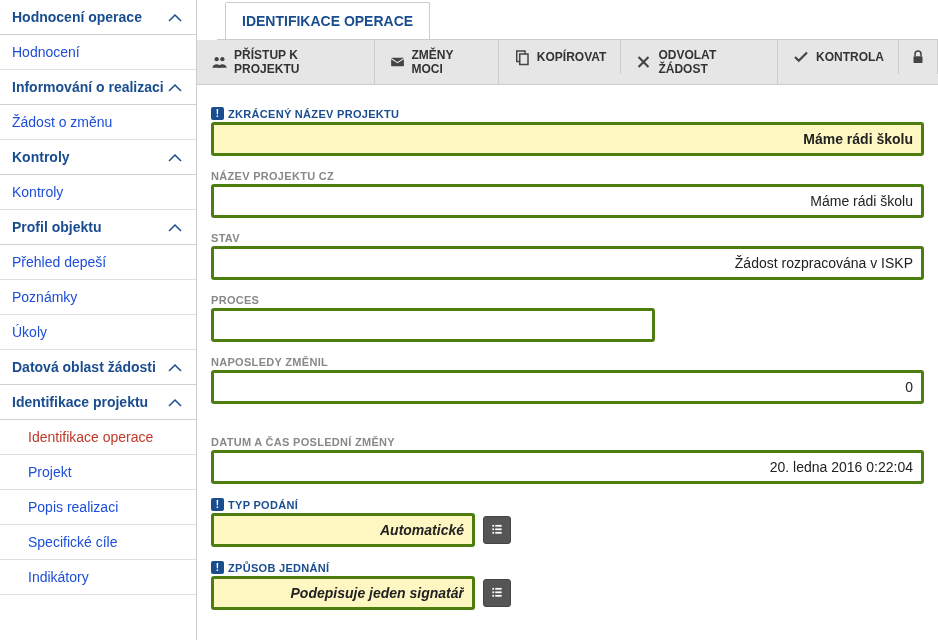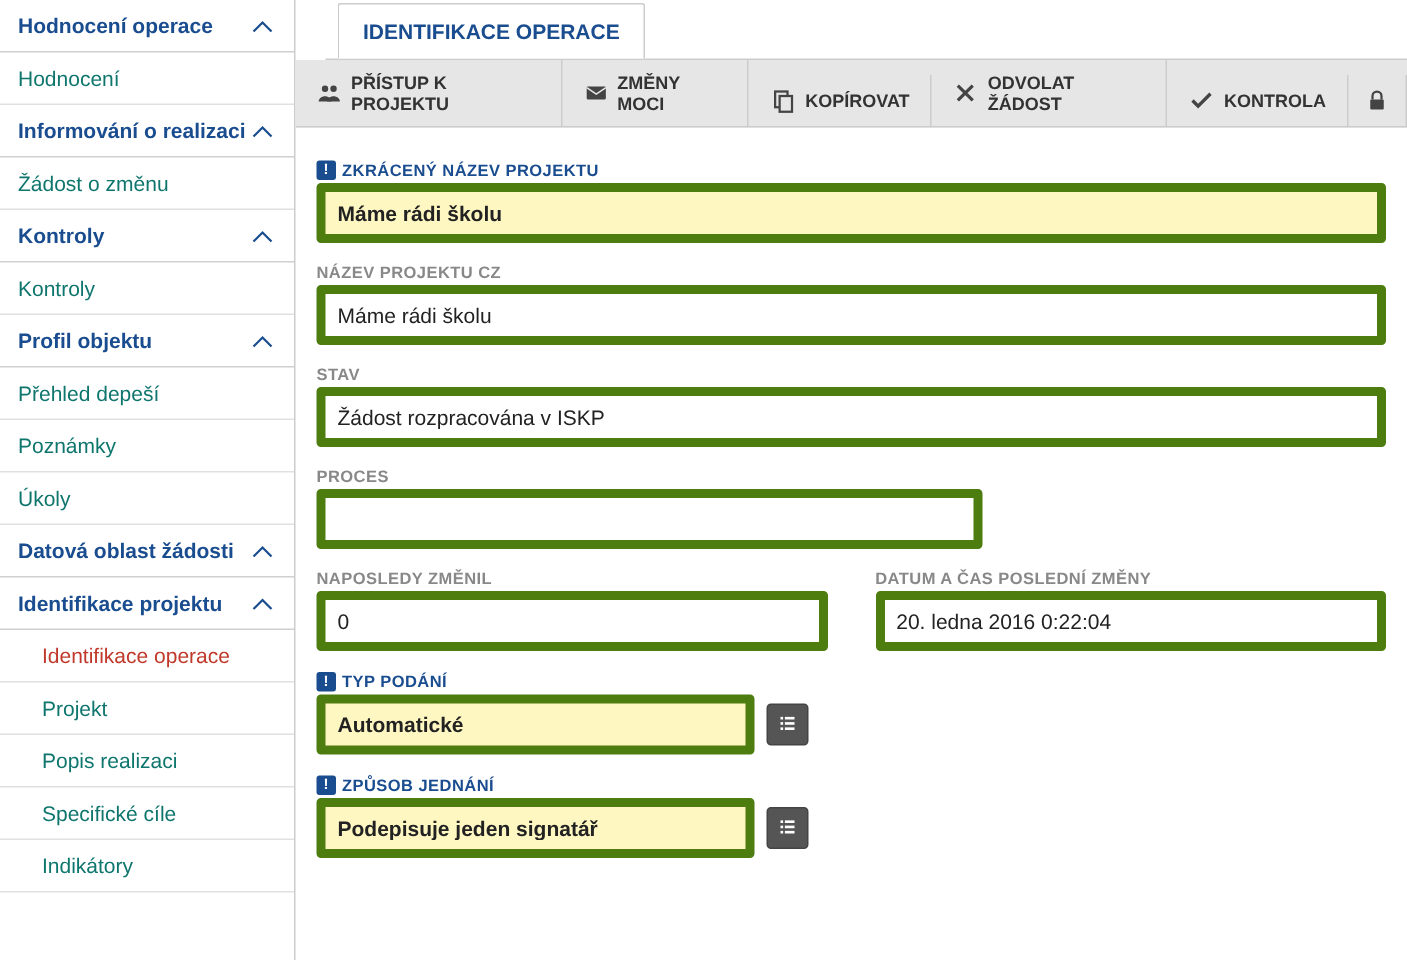--- a/index.html
+++ b/index.html
@@ -27,21 +27,21 @@
     color: #1a4d8f;
     font-weight: bold;
     font-size: 14px;
     border-bottom: 1px solid #d0d0d0;
     cursor: pointer;
   }
   .menu-item {
     padding: 9px 12px;
     border-bottom: 1px solid #e0e0e0;
     cursor: pointer;
-    color: #0f766e;
+    color: #1d4ed8;
     font-size: 14px;
   }
   .menu-item.sub { padding-left: 28px; }
   .menu-item.active { color: #c0392b; }
   .chev {
     width: 18px; height: 12px;
     display: inline-block;
   }
   .chev svg { width: 100%; height: 100%; }
   .main {
@@ -64,21 +64,21 @@
     font-weight: bold;
     font-size: 14px;
     border: 1px solid #ccc;
     border-bottom: none;
     background: #fff;
     margin-right: 2px;
     border-radius: 2px 2px 0 0;
   }
   .toolbar {
     display: flex;
-    align-items: flex-end;
+    align-items: flex-start;
     background: #e6e6e6;
     border-bottom: 1px solid #ccc;
     min-height: 36px;
   }
   .tool {
     display: flex;
     align-items: center;
     gap: 6px;
     padding: 8px 14px;
     border-right: 1px solid #ccc;
@@ -110,33 +110,34 @@
     color: #fff;
     font-size: 10px;
     font-weight: bold;
     display: inline-flex;
     align-items: center; justify-content: center;
     border-radius: 2px;
   }
   .lbl.req-lbl { color: #1a4d8f; }
   .fld {
     width: 100%;
-    border: 6px solid #4d7c0f;
+    border: 3px solid #4d7c0f;
     border-radius: 3px;
     padding: 6px 8px;
     font-size: 14px;
     background: #fff;
     color: #222;
+    text-align: right;
   }
   .fld.hl { background: #fff7c2; font-weight: bold; }
   .grp { margin-bottom: 14px; }
-  .row2 { display: flex; gap: 32px; }
+  .row2 { display: flex; gap: 32px; flex-direction: column; }
   .row2 .col { flex: 1; }
   .inline-pick { display: flex; align-items: center; gap: 8px; }
-  .inline-pick .fld { width: 292px; }
+  .inline-pick .fld { width: 264px; font-style: italic; }
   .pickbtn {
     width: 28px; height: 28px;
     background: #555;
     border: 1px solid #444;
     border-radius: 3px;
     display: inline-flex;
     align-items: center; justify-content: center;
     cursor: pointer;
   }
   .pickbtn svg { width: 14px; height: 14px; }

